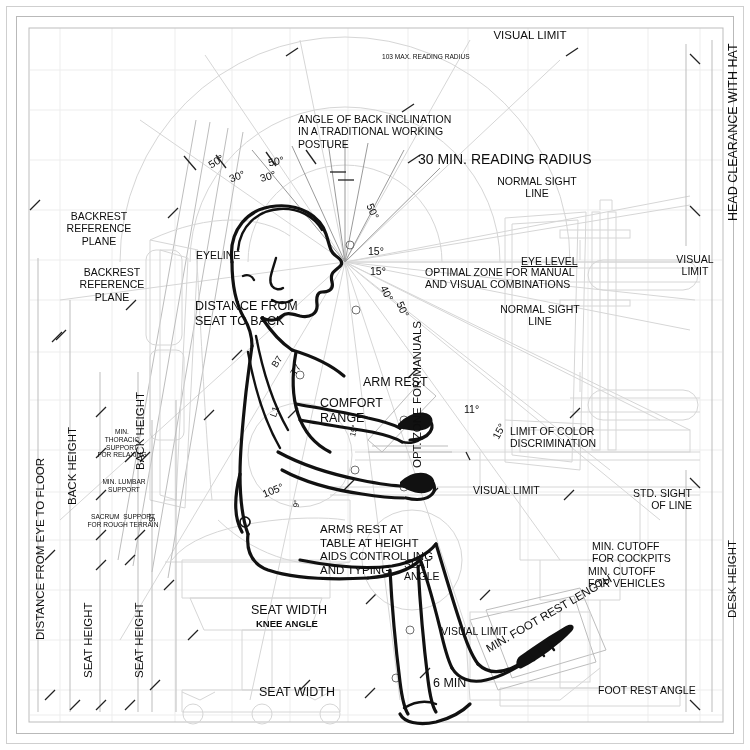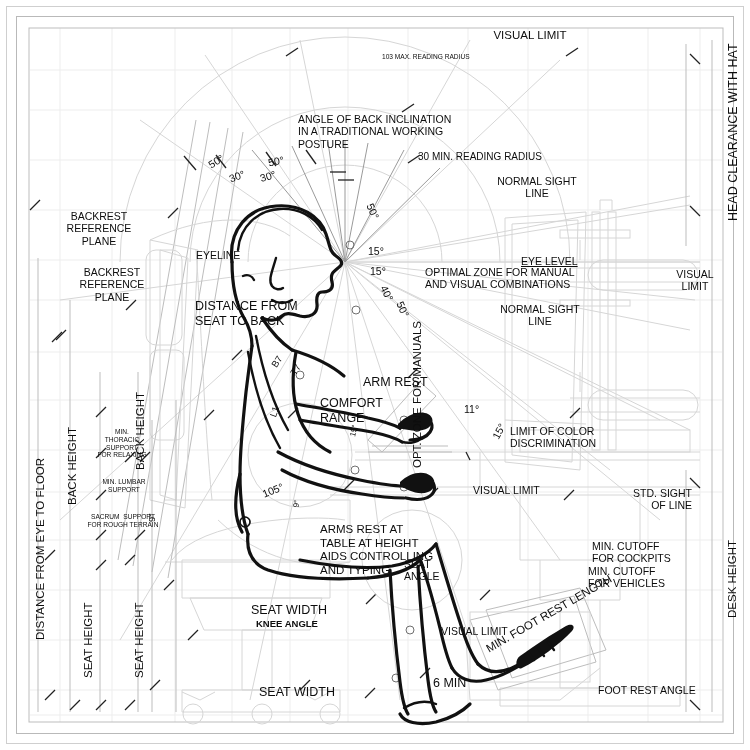--- a/index.html
+++ b/index.html
@@ -30,21 +30,21 @@
 
   
   .lbl{position:absolute;color:#0d0d0d;white-space:pre;line-height:1.18;
        font-family:"Liberation Sans", sans-serif;}
   .t13{font-size:12.5px;}
   .t12{font-size:11.5px;}
   .t11{font-size:10.5px;}
   .t10{font-size:9.5px;}
   .t9 {font-size:8px;}
   .t8 {font-size:6.6px;}
-  .t15{font-size:10px;}
+  .t15{font-size:14px;}
   .ctr{text-align:center;}
   .vert-up{transform-origin:0 0;transform:rotate(-90deg);}
   .nowrap{white-space:nowrap;}
 </style>
 </head>
 <body>
 
 <div id="sheet">
 
   <div class="frame-outer"></div>
@@ -410,21 +410,21 @@
 LINE</div>
 
   <div class="lbl t11 ctr" style="left:485px;top:303px;width:110px;">NORMAL SIGHT
 LINE</div>
 
   <div class="lbl t11" style="left:521px;top:255px;text-decoration:underline;">EYE LEVEL</div>
 
   <div class="lbl t11" style="left:425px;top:258px;margin-top:8px;">OPTIMAL ZONE FOR MANUAL
 AND VISUAL COMBINATIONS</div>
 
-  <div class="lbl t11 ctr" style="left:665px;top:268px;width:60px;">VISUAL
+  <div class="lbl t11 ctr" style="left:665px;top:253px;width:60px;">VISUAL
 LIMIT</div>
 
   <div class="lbl t11 ctr" style="left:57px;top:210px;width:84px;">BACKREST
 REFERENCE
 PLANE</div>
 
   <div class="lbl t11 ctr" style="left:70px;top:266px;width:84px;">BACKREST
 REFERENCE
 PLANE</div>
 

